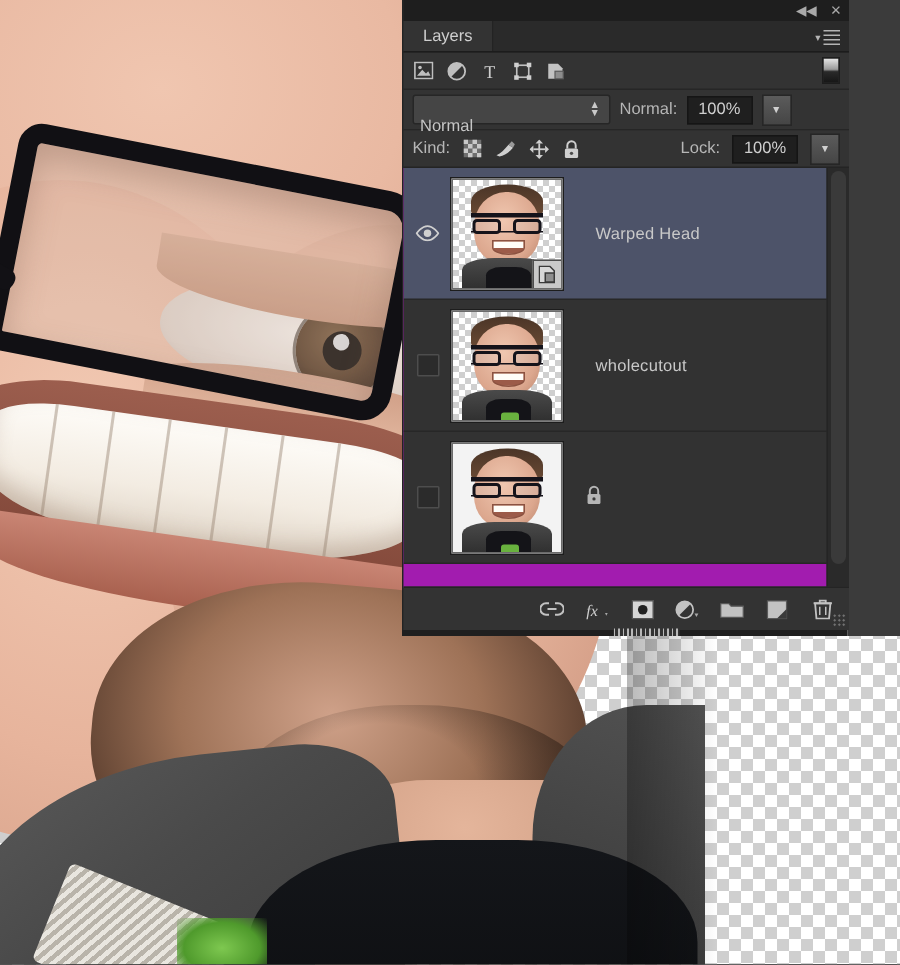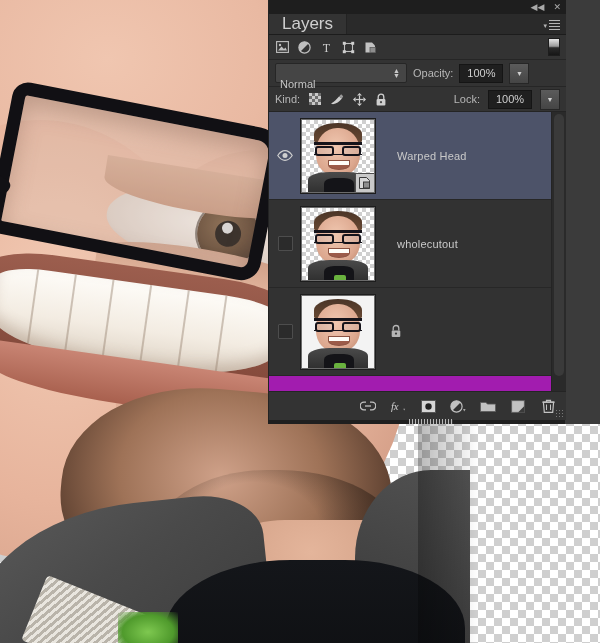--- a/index.html
+++ b/index.html
@@ -151,21 +151,21 @@
     height:14px;background:#1e1e1e;display:flex;align-items:center;
     justify-content:flex-end;padding-right:5px;gap:9px;
   }
   .topbar-icon{color:#a9a9a9;font-size:9px;line-height:1;cursor:default;}
   #tab-strip{
     height:20px;background:#2a2a2a;display:flex;align-items:stretch;
     border-bottom:1px solid #1c1c1c;position:relative;
   }
   #tab-layers{
     background:#333333;padding:0 13px;display:flex;align-items:center;
-    font-size:17px;color:#cfcfcf;border-right:1px solid #232323;
+    font-size:11px;color:#cfcfcf;border-right:1px solid #232323;
   }
   #panel-menu{
     position:absolute;right:6px;top:4px;display:flex;align-items:center;gap:2px;color:#b4b4b4;
   }
   .menu-lines{display:inline-block;width:11px;}
   .menu-lines i{display:block;height:1px;background:#b4b4b4;margin:2px 0;}
   .caret-sm{font-size:7px;line-height:1;color:#b4b4b4;}
 
   #filter-row{
     height:24px;background:#333333;display:flex;align-items:center;
@@ -420,21 +420,21 @@
   </div>
 
   <div id="blend-row">
     <div id="blend-select">
       <span id="blend-name">Normal</span>
       <span class="stepper">
           <span>▲</span>
           <span>▼</span>
         </span>
     </div>
-    <span class="field-label">Opacity:</span>
+    <span class="field-label">Normal:</span>
     <span class="num-field">100%</span>
     <span class="num-drop">▼</span>
   </div>
 
   <div id="lock-row">
     <span class="field-label">Kind:</span>
     <span class="lock-icon">
       <svg width="12" height="12" viewBox="0 0 12 12">
           <rect width="12" height="12" fill="#6e6e6e"></rect>
           <rect width="3" height="3" x="0" y="0" fill="#c9c9c9"></rect>

